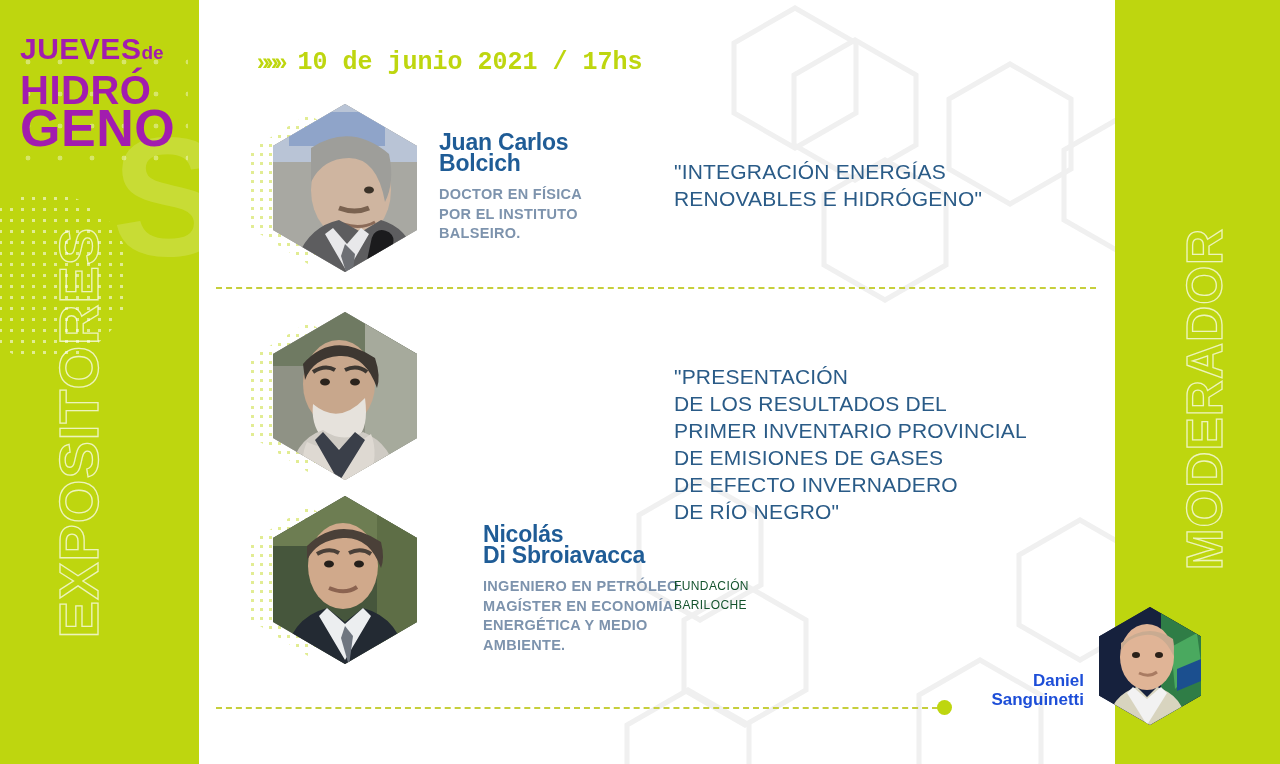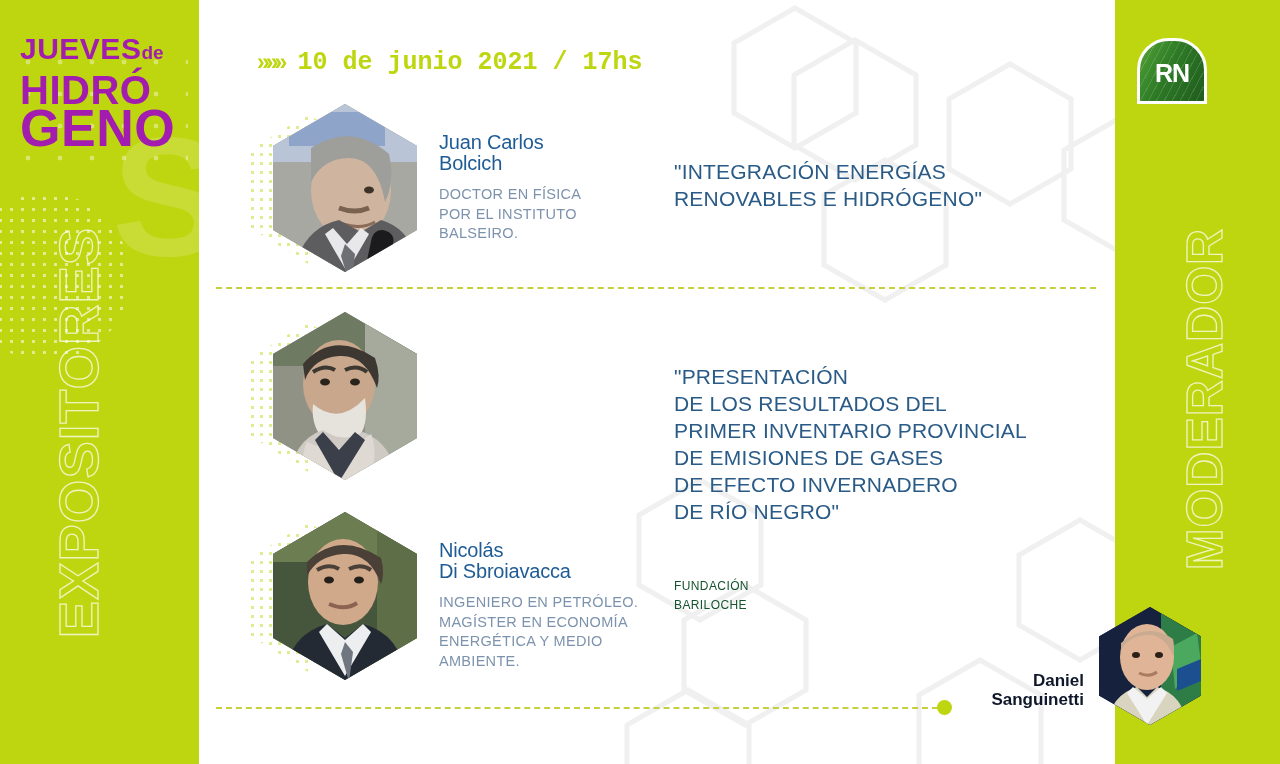--- a/index.html
+++ b/index.html
@@ -107,44 +107,44 @@
   .photo{
     position:absolute;left:16px;top:0;width:144px;height:168px;
     -webkit-clip-path:polygon(50% 0%,100% 25%,100% 75%,50% 100%,0% 75%,0% 25%);
     clip-path:polygon(50% 0%,100% 25%,100% 75%,50% 100%,0% 75%,0% 25%);
     overflow:hidden;background:#9a9a96;
   }
   .photo .face{position:absolute;inset:0;}
 
   .sp-info{margin-left:22px;padding-top:28px;width:215px;}
   .sp-name{
-    color:#1f5c96;font-weight:normal;font-size:20px;line-height:21px;
+    color:#1f5c96;font-weight:bold;font-size:23px;line-height:21px;
     font-family:"Liberation Sans",sans-serif;letter-spacing:-.2px;
   }
   .sp-bio{
     margin-top:11px;color:#7d93ad;font-size:14.5px;line-height:19.5px;
-    letter-spacing:.3px;font-family:"Liberation Sans",sans-serif;
+    letter-spacing:.3px;font-family:"Liberation Sans",sans-serif;font-weight:bold;
   }
 
   .talk{
     position:absolute;color:#2a5b87;font-size:21px;line-height:27px;
     letter-spacing:.2px;font-family:"Liberation Sans",sans-serif;white-space:pre-line;
   }
   .org{
     position:absolute;color:#14532d;font-size:12px;line-height:19px;
     letter-spacing:.4px;font-family:Liberation Sans, sans-serif;white-space:pre-line;
   }
 
   
   .moderator{position:absolute;right:0;bottom:0;z-index:3;}
   .mod-text{
     position:absolute;right:196px;bottom:55px;text-align:right;width:260px;
   }
   .mod-name{
-    color:#0f172a;font-weight:bold;font-size:17px;line-height:18.5px;
+    color:#1d4ed8;font-weight:bold;font-size:17px;line-height:18.5px;
     font-family:"Liberation Sans",sans-serif;white-space:pre-line;
   }
   .mod-role{
     margin-top:4px;color:#6b88a8;font-size:12.5px;line-height:15px;
     letter-spacing:.4px;font-family:"Liberation Sans",sans-serif;white-space:pre-line;
   }
   .mod-photo{
     position:absolute;right:79px;bottom:39px;width:102px;height:118px;
     -webkit-clip-path:polygon(50% 0%,100% 25%,100% 75%,50% 100%,0% 75%,0% 25%);
     clip-path:polygon(50% 0%,100% 25%,100% 75%,50% 100%,0% 75%,0% 25%);
@@ -179,24 +179,20 @@
     <div class="logo">
       <div class="l1"><span>JUEVES</span><span class="de">de</span></div>
       <div class="l2">HIDRÓ</div>
       <div class="l3">GENO</div>
     </div>
 
     <div class="vert-label vert-expositores">EXPOSITORES</div>
   </div>
 
   <div class="band-right">
-    <div class="rn-logo">
-      <div class="veins"></div>
-      <div class="rn-text">RN</div>
-    </div>
     <div class="vert-label vert-moderador">MODERADOR</div>
   </div>
 
   <div class="content">
 
     <div class="date-row">
       <span class="chevrons">»»»</span>
       <span class="date-text">10 de junio 2021 / 17hs</span>
     </div>
 
@@ -256,21 +252,21 @@
         </div>
       </div>
     </div>
     <div class="talk" style="left:475px;top:363px;width:445px;">"PRESENTACIÓN
 DE LOS RESULTADOS DEL
 PRIMER INVENTARIO  PROVINCIAL
 DE EMISIONES DE GASES
 DE EFECTO INVERNADERO
 DE RÍO NEGRO"</div>
 
-    <div class="speaker" style="left:58px;top:512px;">
+    <div class="speaker" style="left:58px;top:496px;gap:44px;">
       <div class="photo-wrap">
         <div class="photo-dots"></div>
         <div class="photo">
           <svg class="face" viewBox="0 0 144 168" preserveAspectRatio="xMidYMid slice">
             <rect x="0" y="0" width="144" height="168" fill="#46563c"></rect>
             <rect x="0" y="0" width="144" height="50" fill="#6d7d52"></rect>
             <rect x="104" y="0" width="40" height="168" fill="#5e6e46"></rect>
             <ellipse cx="70" cy="70" rx="35" ry="43" fill="#d0a98b"></ellipse>
             <path d="M34 50 q32 -32 74 -4 q4 16 0 26 q-12 -32 -38 -30 q-26 2 -36 22z" fill="#4a4038"></path>
             <ellipse cx="56" cy="68" rx="5" ry="3.5" fill="#241f1a"></ellipse>

